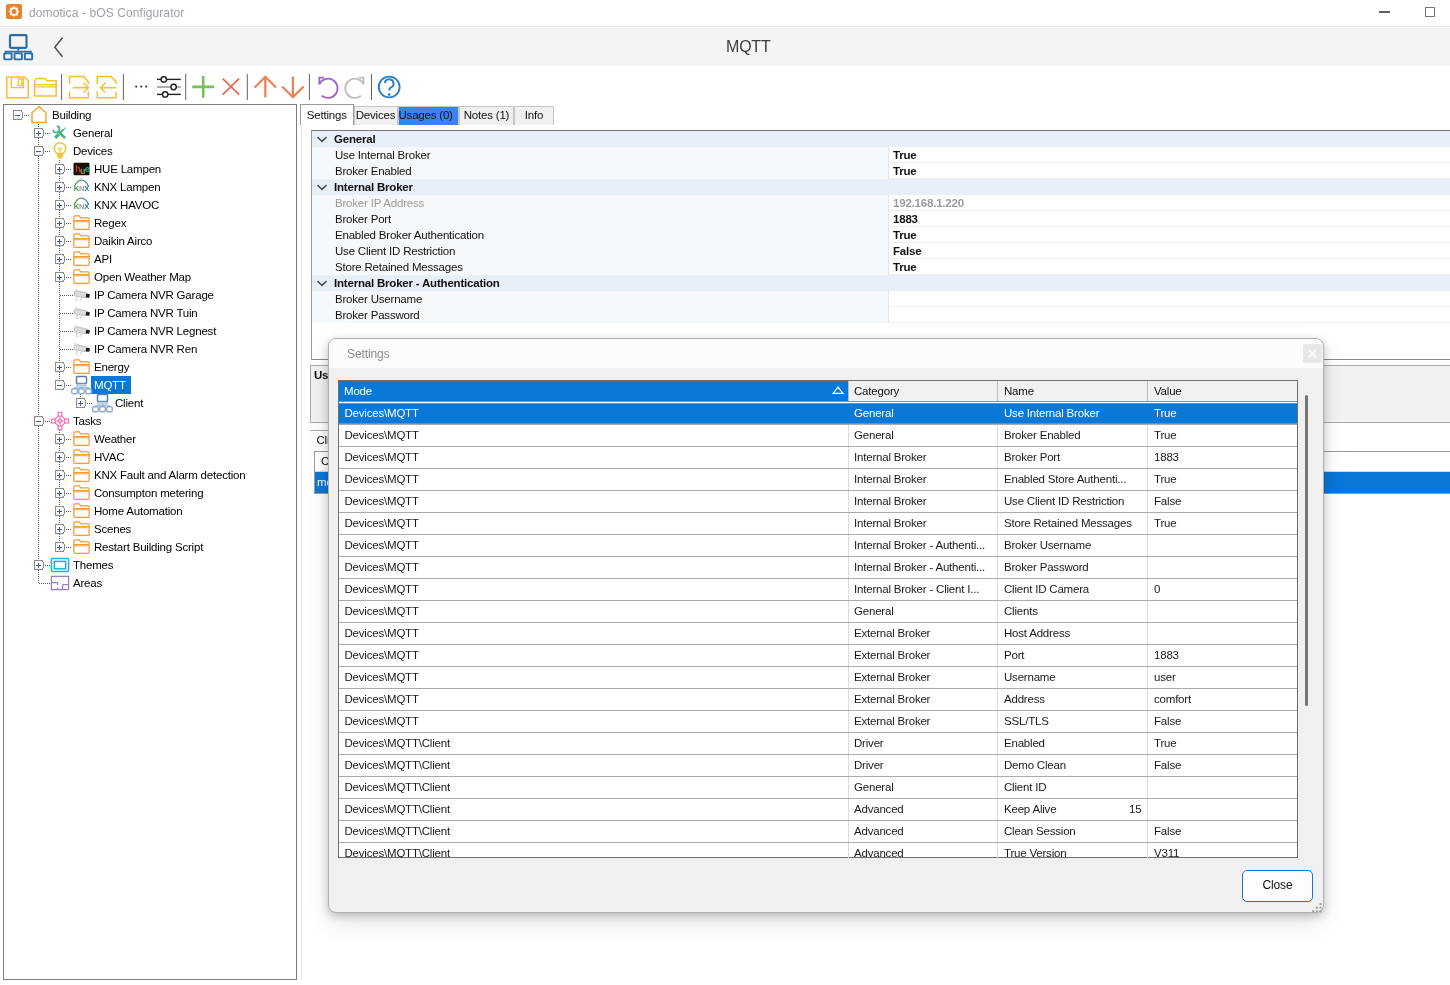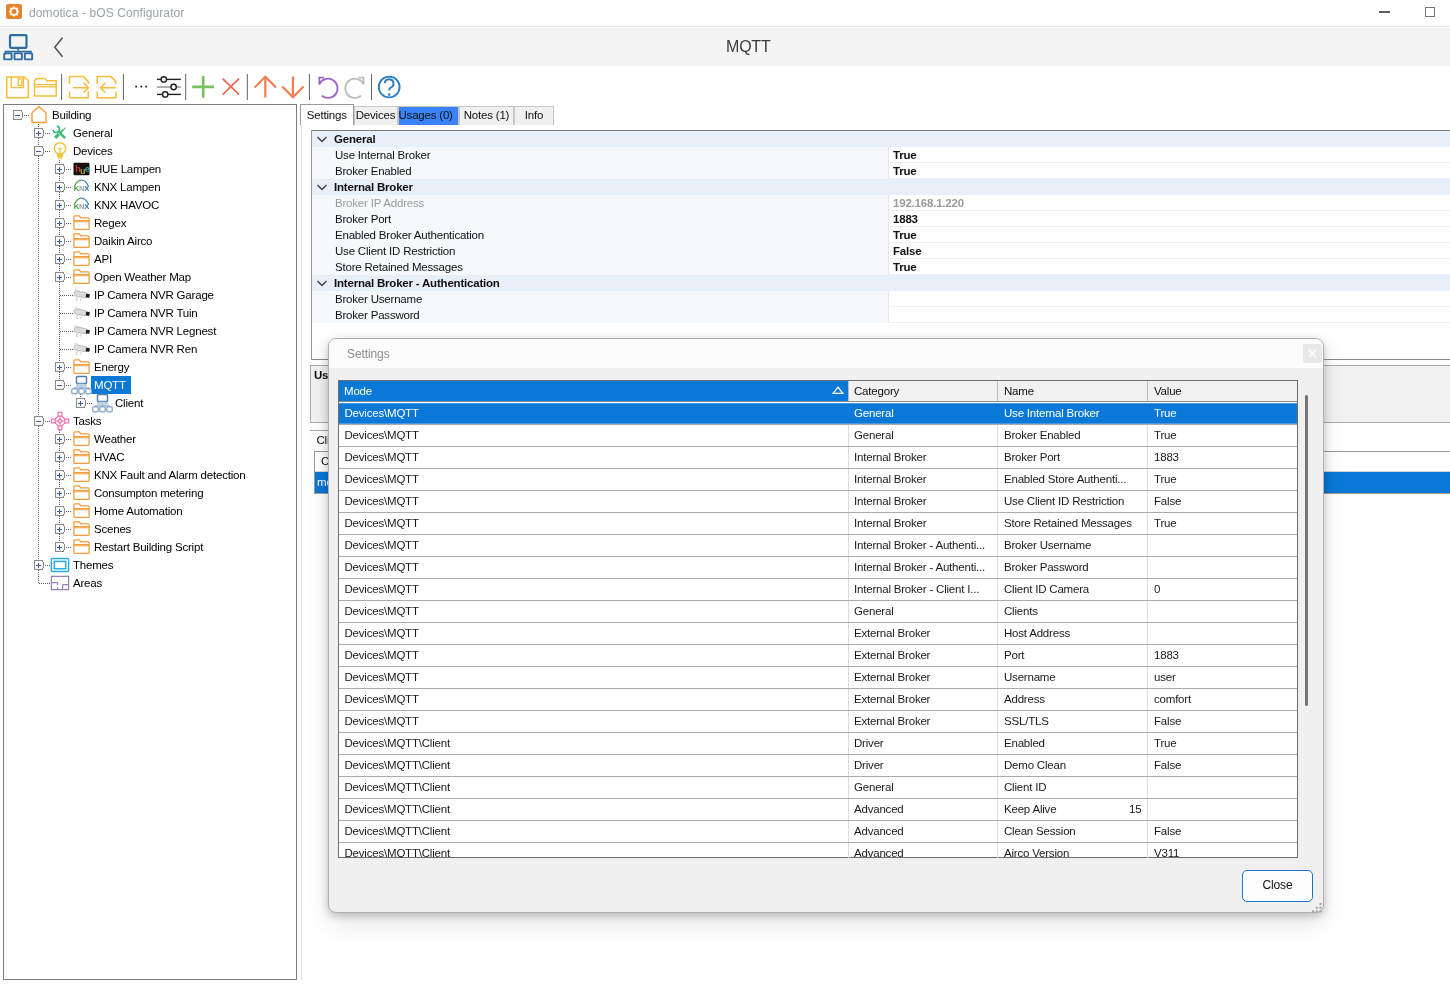--- a/index.html
+++ b/index.html
@@ -657,21 +657,21 @@
 <div class="txt" style="left:5.5px;top:422px;color:#1a1a1a">Devices\MQTT\Client</div>
 <div class="txt" style="left:515px;top:422px;color:#1a1a1a;width:142px;overflow:hidden">Advanced</div>
 <div class="txt" style="left:665px;top:422px;color:#1a1a1a;width:141px;overflow:hidden">Clean Session</div>
 <div class="txt" style="left:815px;top:422px;color:#1a1a1a">False</div>
 <div class="abs" style="left:509px;top:440px;width:1px;height:21px;background:#dcdcdc"></div>
 <div class="abs" style="left:658px;top:440px;width:1px;height:21px;background:#dcdcdc"></div>
 <div class="abs" style="left:808px;top:440px;width:1px;height:21px;background:#dcdcdc"></div>
 
 <div class="txt" style="left:5.5px;top:444px;color:#1a1a1a">Devices\MQTT\Client</div>
 <div class="txt" style="left:515px;top:444px;color:#1a1a1a;width:142px;overflow:hidden">Advanced</div>
-<div class="txt" style="left:665px;top:444px;color:#1a1a1a;width:141px;overflow:hidden">Airco Version</div>
+<div class="txt" style="left:665px;top:444px;color:#1a1a1a;width:141px;overflow:hidden">True Version</div>
 <div class="txt" style="left:815px;top:444px;color:#1a1a1a">V311</div>
 </div>
 <div class="abs" style="left:1305px;top:395px;width:2.5px;height:311px;background:#757575;border-radius:1.5px;z-index:12"></div>
 <div class="abs" style="left:1242px;top:870px;width:71px;height:32px;background:#fdfdfd;border:1.6px solid #2173d3;border-radius:5px;z-index:12;font-size:12px;letter-spacing:-0.1px;color:#101010;text-align:center;line-height:29px">Close</div>
 <svg class="abs" style="left:1312px;top:901px;z-index:12" width="12" height="12">
     <rect x="7.5" y="2" width="2" height="2" fill="#9e9e9e"></rect>
     <rect x="3.7999999999999545" y="5.7000000000000455" width="2" height="2" fill="#9e9e9e"></rect>
     <rect x="7.5" y="5.7000000000000455" width="2" height="2" fill="#9e9e9e"></rect>
     <rect x="0.09999999999990905" y="9.399999999999977" width="2" height="2" fill="#9e9e9e"></rect>
     <rect x="3.7999999999999545" y="9.399999999999977" width="2" height="2" fill="#9e9e9e"></rect>

